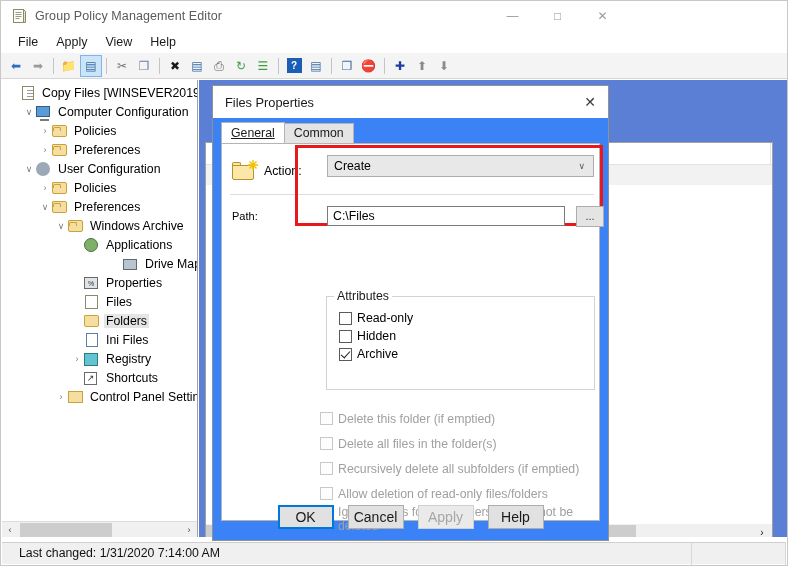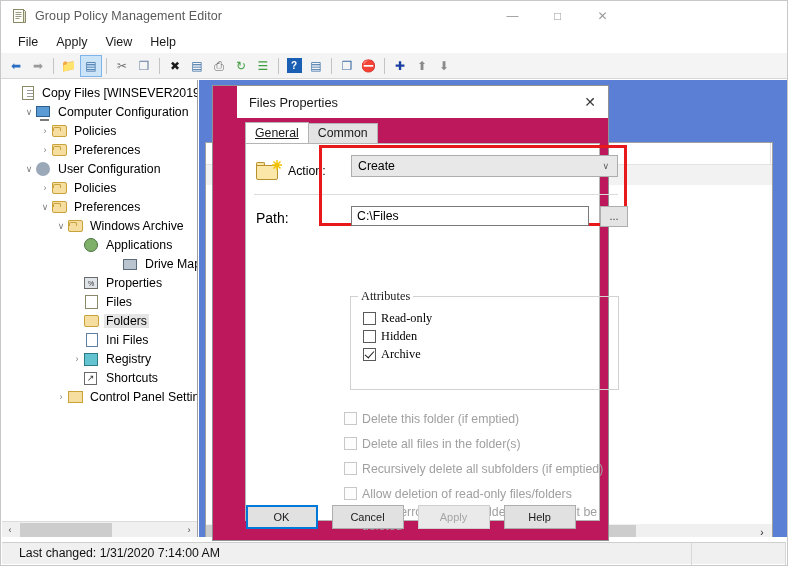--- a/index.html
+++ b/index.html
@@ -139,24 +139,23 @@
     position: absolute; left: 1px; bottom: 1px; width: 784px; height: 22px;
     background: #f0f0f0; border-top: 1px solid #cfcfcf;
     display: flex; align-items: center;
   }
   .statusbar .seg1 { width: 690px; padding-left: 17px; font-size: 12.3px; color: #111; border-right: 1px solid #d8d8d8; height: 22px; line-height: 21px; }
   .statusbar .seg2 { flex: 1; height: 22px; border-right: 1px solid #d8d8d8; }
 
   
   .dialog {
     position: absolute; left: 211px; top: 84px; width: 397px; height: 456px;
-    background: #be185d;
+    background: #3b82f6;
     border: 1px solid #919191;
     box-shadow: 0 0 0 0 rgba(0,0,0,0);
-    padding-left: 24px;
   }
   .dlg-title {
     height: 32px; display: flex; align-items: center; background: #ffffff;
   }
   .dlg-title .t { margin-left: 12px; font-size: 12.8px; color: #1a1a1a; }
   .dlg-close {
     margin-left: auto; width: 36px; height: 31px; display: flex; align-items: center; justify-content: center;
     font-size: 14px; color: #3a3a3a;
   }
 
@@ -202,36 +201,35 @@
     position: absolute; left: 105px; top: 11px; width: 267px; height: 22px;
     background: #e8e8e8; border: 1px solid #adadad;
     display: flex; align-items: center; font-size: 12.3px; padding-left: 6px;
     z-index: 6;
   }
   .combo .chev { margin-left: auto; margin-right: 8px; color: #5a5a5a; font-size: 9px; }
 
   .hr-sep { position: absolute; left: 8px; top: 50px; width: 364px; height: 1px; background: #dcdcdc; }
 
   .row-path { position: absolute; left: 10px; top: 62px; }
-  .lbl-path { position: absolute; left: 0; top: 4px; font-size: 14px; }
+  .lbl-path { position: absolute; left: 0; top: 4px; font-size: 11px; }
   .path-input {
     position: absolute; left: 95px; top: 0; width: 238px; height: 20px;
     background: #ffffff; border: 1px solid #7a7a7a; font-size: 12.3px;
     padding-left: 5px; line-height: 18px; color: #000; z-index: 6;
   }
   .browse-btn {
     position: absolute; left: 344px; top: 0; width: 28px; height: 21px;
     background: #e4e4e4; border: 1px solid #adadad; font-size: 11px;
     text-align: center; line-height: 18px; color: #3a3a3a; z-index: 6;
   }
 
   .group-attrs {
     position: absolute; left: 104px; top: 152px; width: 269px; height: 94px;
     border: 1px solid #d2d2d2;
-    font-family: Liberation Serif, serif;
   }
   .group-attrs .legend {
     position: absolute; left: 7px; top: -8px; background: #fff; padding: 0 3px;
     font-size: 12.3px; color: #1a1a1a;
   }
   .chk { display: flex; align-items: center; height: 18px; font-size: 12.3px; margin-left: 12px; }
   .chk .box {
     width: 13px; height: 13px; border: 1px solid #5a5a5a; background: #fff;
     margin-right: 5px; flex: none; position: relative;
   }
@@ -243,22 +241,22 @@
   .chk.disabled .box { border-color: #c8c8c8; background: #fdfdfd; }
 
   .dis-list { position: absolute; left: 98px; top: 262px; width: 290px; }
   .dis-list .chk { margin-left: 0; height: 25px; }
 
   .dlg-buttons {
     position: absolute; left: 0; bottom: 0; width: 395px; height: 46px;
     display: flex; align-items: center; justify-content: center; gap: 14px;
   }
   .btn {
-    width: 72px; height: 24px; background: #e1e1e1; border: 1px solid #adadad;
-    font-size: 11px; display: flex; align-items: center; justify-content: center;
+    width: 56px; height: 24px; background: #e1e1e1; border: 1px solid #adadad;
+    font-size: 14px; display: flex; align-items: center; justify-content: center;
     color: #1a1a1a;
   }
   .btn.default { border: 2px solid #0078d7; background: #e1e1e1; }
   .btn.disabled { color: #a6a6a6; border-color: #cfcfcf; background: #eaeaea; }
 </style>
 </head>
 <body>
 
 <div id="app">
 

